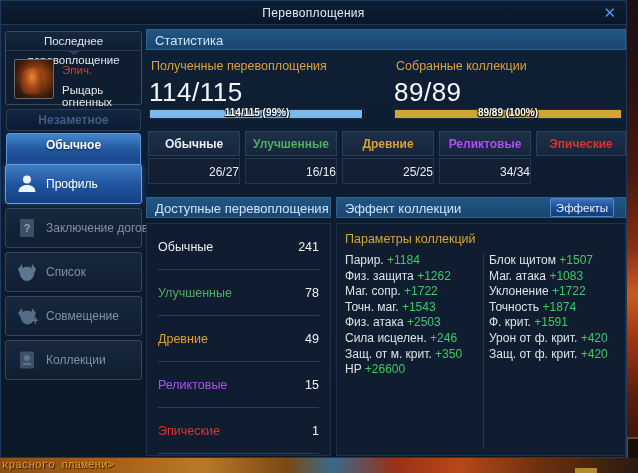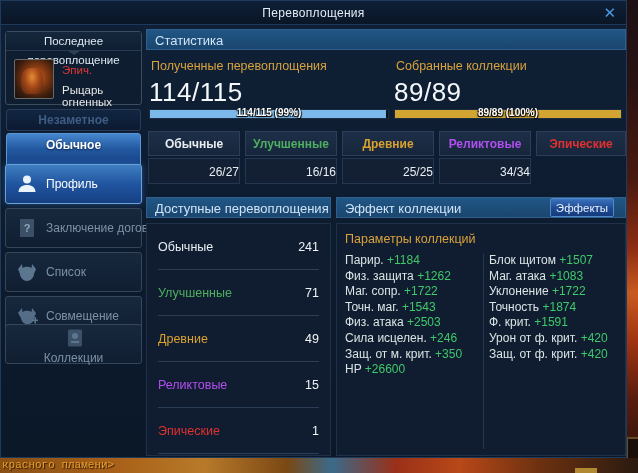--- a/index.html
+++ b/index.html
@@ -153,36 +153,36 @@
   </div>
   <div class="abs menu-item" style="top:295px;">
     <span class="menu-icon">
       <svg viewBox="0 0 24 24">
           <path d="M3 9l4-5 .5 4c2.5-1.6 6.5-1.6 9 0L17 4l4 5-2 5c0 3.2-3.2 6.4-6.4 6.4S6 17.2 6 14z" opacity=".9"></path>
           <path d="M17 17h2.4v2.4h1.6V17H23v-1.6h-2v-2.4h-1.6v2.4H17z"></path>
         </svg>
     </span>
     <span class="menu-label">Совмещение</span>
   </div>
-  <div class="abs menu-item" style="top:323px;flex-direction:column;">
+  <div class="abs menu-item" style="top:339px;">
     <span class="menu-icon">
       <svg viewBox="0 0 24 24">
           <rect x="5" y="3.5" width="14" height="17" rx="1.5" opacity=".55"></rect>
           <circle cx="12" cy="10" r="3"></circle>
           <rect x="8" y="15" width="8" height="2"></rect>
         </svg>
     </span>
     <span class="menu-label">Коллекции</span>
   </div>
 
   <div class="abs sec-header hdr-stats">Статистика</div>
 
   <div class="abs gold-label" style="left:150px;top:58px;">Полученные перевоплощения</div>
   <div class="abs big-value" style="left:148px;top:76px;">114/115</div>
-  <div class="pbar" style="left:148px;top:108px;width:240px;">
+  <div class="pbar" style="left:148px;top:108px;width:216px;">
     <div class="pbar-fill" style="width: 99%; background: rgb(124, 185, 234);"></div>
     <div class="pbar-label">114/115 (99%)</div>
   </div>
 
   <div class="abs gold-label" style="left:395px;top:58px;">Собранные коллекции</div>
   <div class="abs big-value" style="left:393px;top:76px;">89/89</div>
   <div class="pbar" style="left:393px;top:108px;width:228px;">
     <div class="pbar-fill" style="width: 100%; background: rgb(210, 164, 50);"></div>
     <div class="pbar-label">89/89 (100%)</div>
   </div>
@@ -208,21 +208,21 @@
   </div>
 
   <div class="abs sec-header hdr-available">Доступные перевоплощения</div>
   <div class="abs available-body">
     <div class="avail-row">
       <span class="avail-label" style="color: rgb(233, 237, 242);">Обычные</span>
       <span class="avail-value">241</span>
     </div>
     <div class="avail-row">
       <span class="avail-label" style="color: rgb(79, 174, 95);">Улучшенные</span>
-      <span class="avail-value">71</span>
+      <span class="avail-value">78</span>
     </div>
     <div class="avail-row">
       <span class="avail-label" style="color: rgb(217, 162, 46);">Древние</span>
       <span class="avail-value">49</span>
     </div>
     <div class="avail-row">
       <span class="avail-label" style="color: rgb(177, 78, 240);">Реликтовые</span>
       <span class="avail-value">15</span>
     </div>
     <div class="avail-row">

